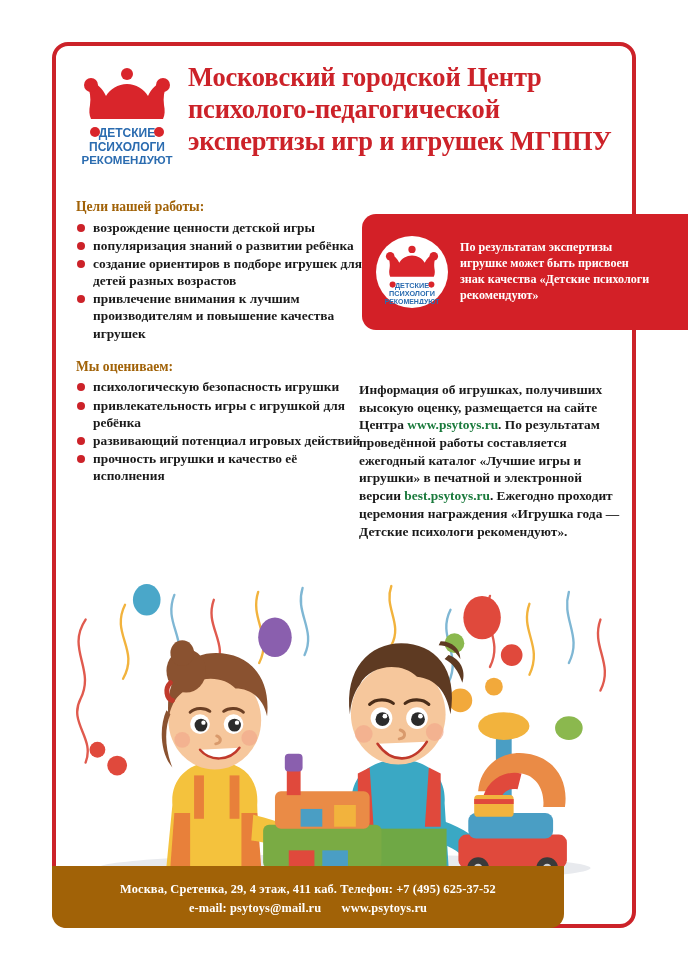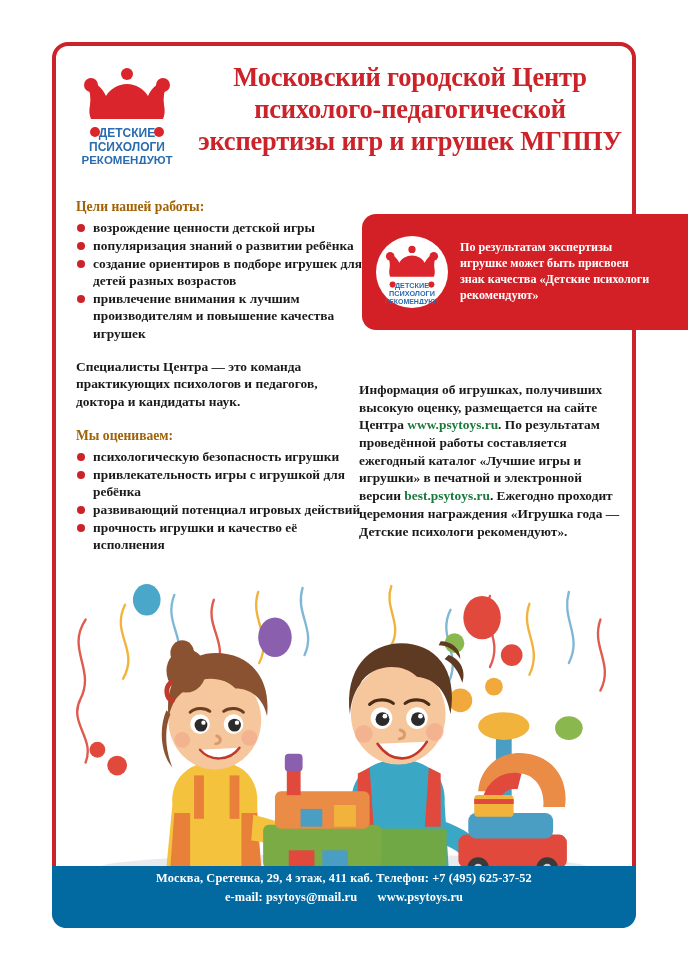--- a/index.html
+++ b/index.html
@@ -53,21 +53,20 @@
 
   #poster-title {
     margin: 0;
     padding: 2px 0 0 10px;
     color: #cc2229;
     font-size: 26.5px;
     font-weight: bold;
     line-height: 1.2;
     letter-spacing: -0.2px;
     font-family: "Liberation Serif", "DejaVu Serif", serif;
-    text-align: center;
   }
 
   
   #poster-body {
     position: absolute;
     left: 0;
     top: 152px;
     width: 100%;
     height: 400px;
   }
@@ -171,27 +170,27 @@
     overflow: hidden;
     background: #ffffff;
   }
   #illustration svg { display: block; width: 100%; height: 100%; }
 
   
   #poster-footer {
     position: absolute;
     left: -4px;
     bottom: -4px;
-    width: 584px;
+    width: 512px;
     height: 62px;
-    background: #0369a1;
+    background: #a16207;
     border-radius: 0 0 14px 14px;
     color: #ffffff;
     text-align: center;
-    padding-top: 3px;
+    padding-top: 14px;
     box-sizing: border-box;
   }
   .footer-line {
     font-size: 12.4px;
     font-weight: bold;
     line-height: 1.55;
     letter-spacing: 0.1px;
   }
   .footer-gap { display: inline-block; width: 14px; }
 </style>
@@ -228,21 +227,20 @@
     <div id="left-column">
 
       <div class="section-heading">Цели нашей работы:</div>
       <ul class="bullet-list">
         <li>возрождение ценности детской игры</li>
         <li>популяризация знаний о развитии ребёнка</li>
         <li>создание ориентиров в подборе игрушек для детей разных возрастов</li>
         <li>привлечение внимания к лучшим производителям и повышение качества игрушек</li>
       </ul>
 
-      <p class="body-para">Специалисты Центра — это команда практикующих психологов и педагогов, доктора и кандидаты наук.</p>
 
       <div class="section-heading">Мы оцениваем:</div>
       <ul class="bullet-list">
         <li>психологическую безопасность игрушки</li>
         <li>привлекательность игры с игрушкой для ребёнка</li>
         <li>развивающий потенциал игровых действий</li>
         <li>прочность игрушки и качество её исполнения</li>
       </ul>
     </div>
 

